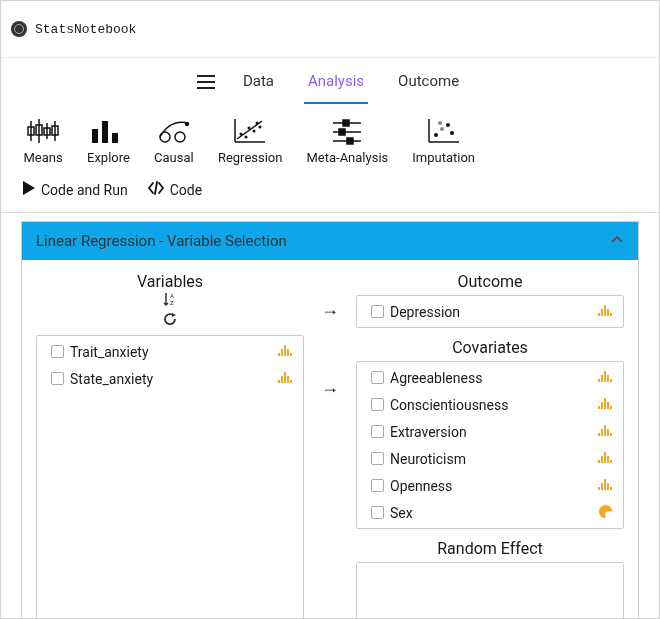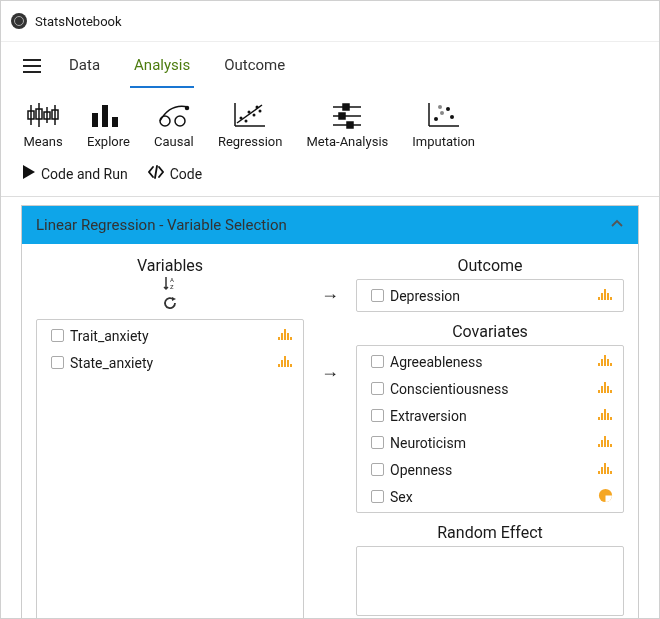--- a/index.html
+++ b/index.html
@@ -10,23 +10,24 @@
     color: #1a1a1a;
     background: #fff;
     width: 660px;
     height: 619px;
     border: 1px solid #d0d0d0;
     overflow: hidden;
   }
   .titlebar {
     display: flex;
     align-items: center;
-    padding: 12px 10px;
+    padding: 20px 10px;
     gap: 8px;
     border-bottom: 1px solid #eee;
+    font-family: Liberation Mono, monospace;
   }
   .app-icon {
     width: 16px; height: 16px;
     background: #333;
     border-radius: 50%;
     display: flex;
     align-items: center;
     justify-content: center;
   }
   .app-icon::after {
@@ -36,40 +37,41 @@
     border-radius: 50%;
   }
   .titlebar-text { font-size: 13px; }
 
   .topbar {
     display: flex;
     align-items: center;
     gap: 24px;
     padding: 0 22px;
     height: 48px;
+    justify-content: center;
   }
   .hamburger {
     display: flex;
     flex-direction: column;
     gap: 4px;
     cursor: pointer;
   }
   .hamburger span {
     width: 18px; height: 2px;
     background: #222;
   }
   .tabs { display: flex; gap: 26px; }
   .tab {
     padding: 12px 4px;
     font-size: 15px;
     color: #333;
     cursor: pointer;
     border-bottom: 2px solid transparent;
   }
-  .tab.active { color: #4d7c0f; border-bottom-color:#1976d2; }
+  .tab.active { color: #8b5cf6; border-bottom-color:#1976d2; }
 
   .toolbar {
     display: flex;
     gap: 24px;
     padding: 10px 22px 6px;
     align-items: flex-end;
   }
   .tool {
     display: flex;
     flex-direction: column;

